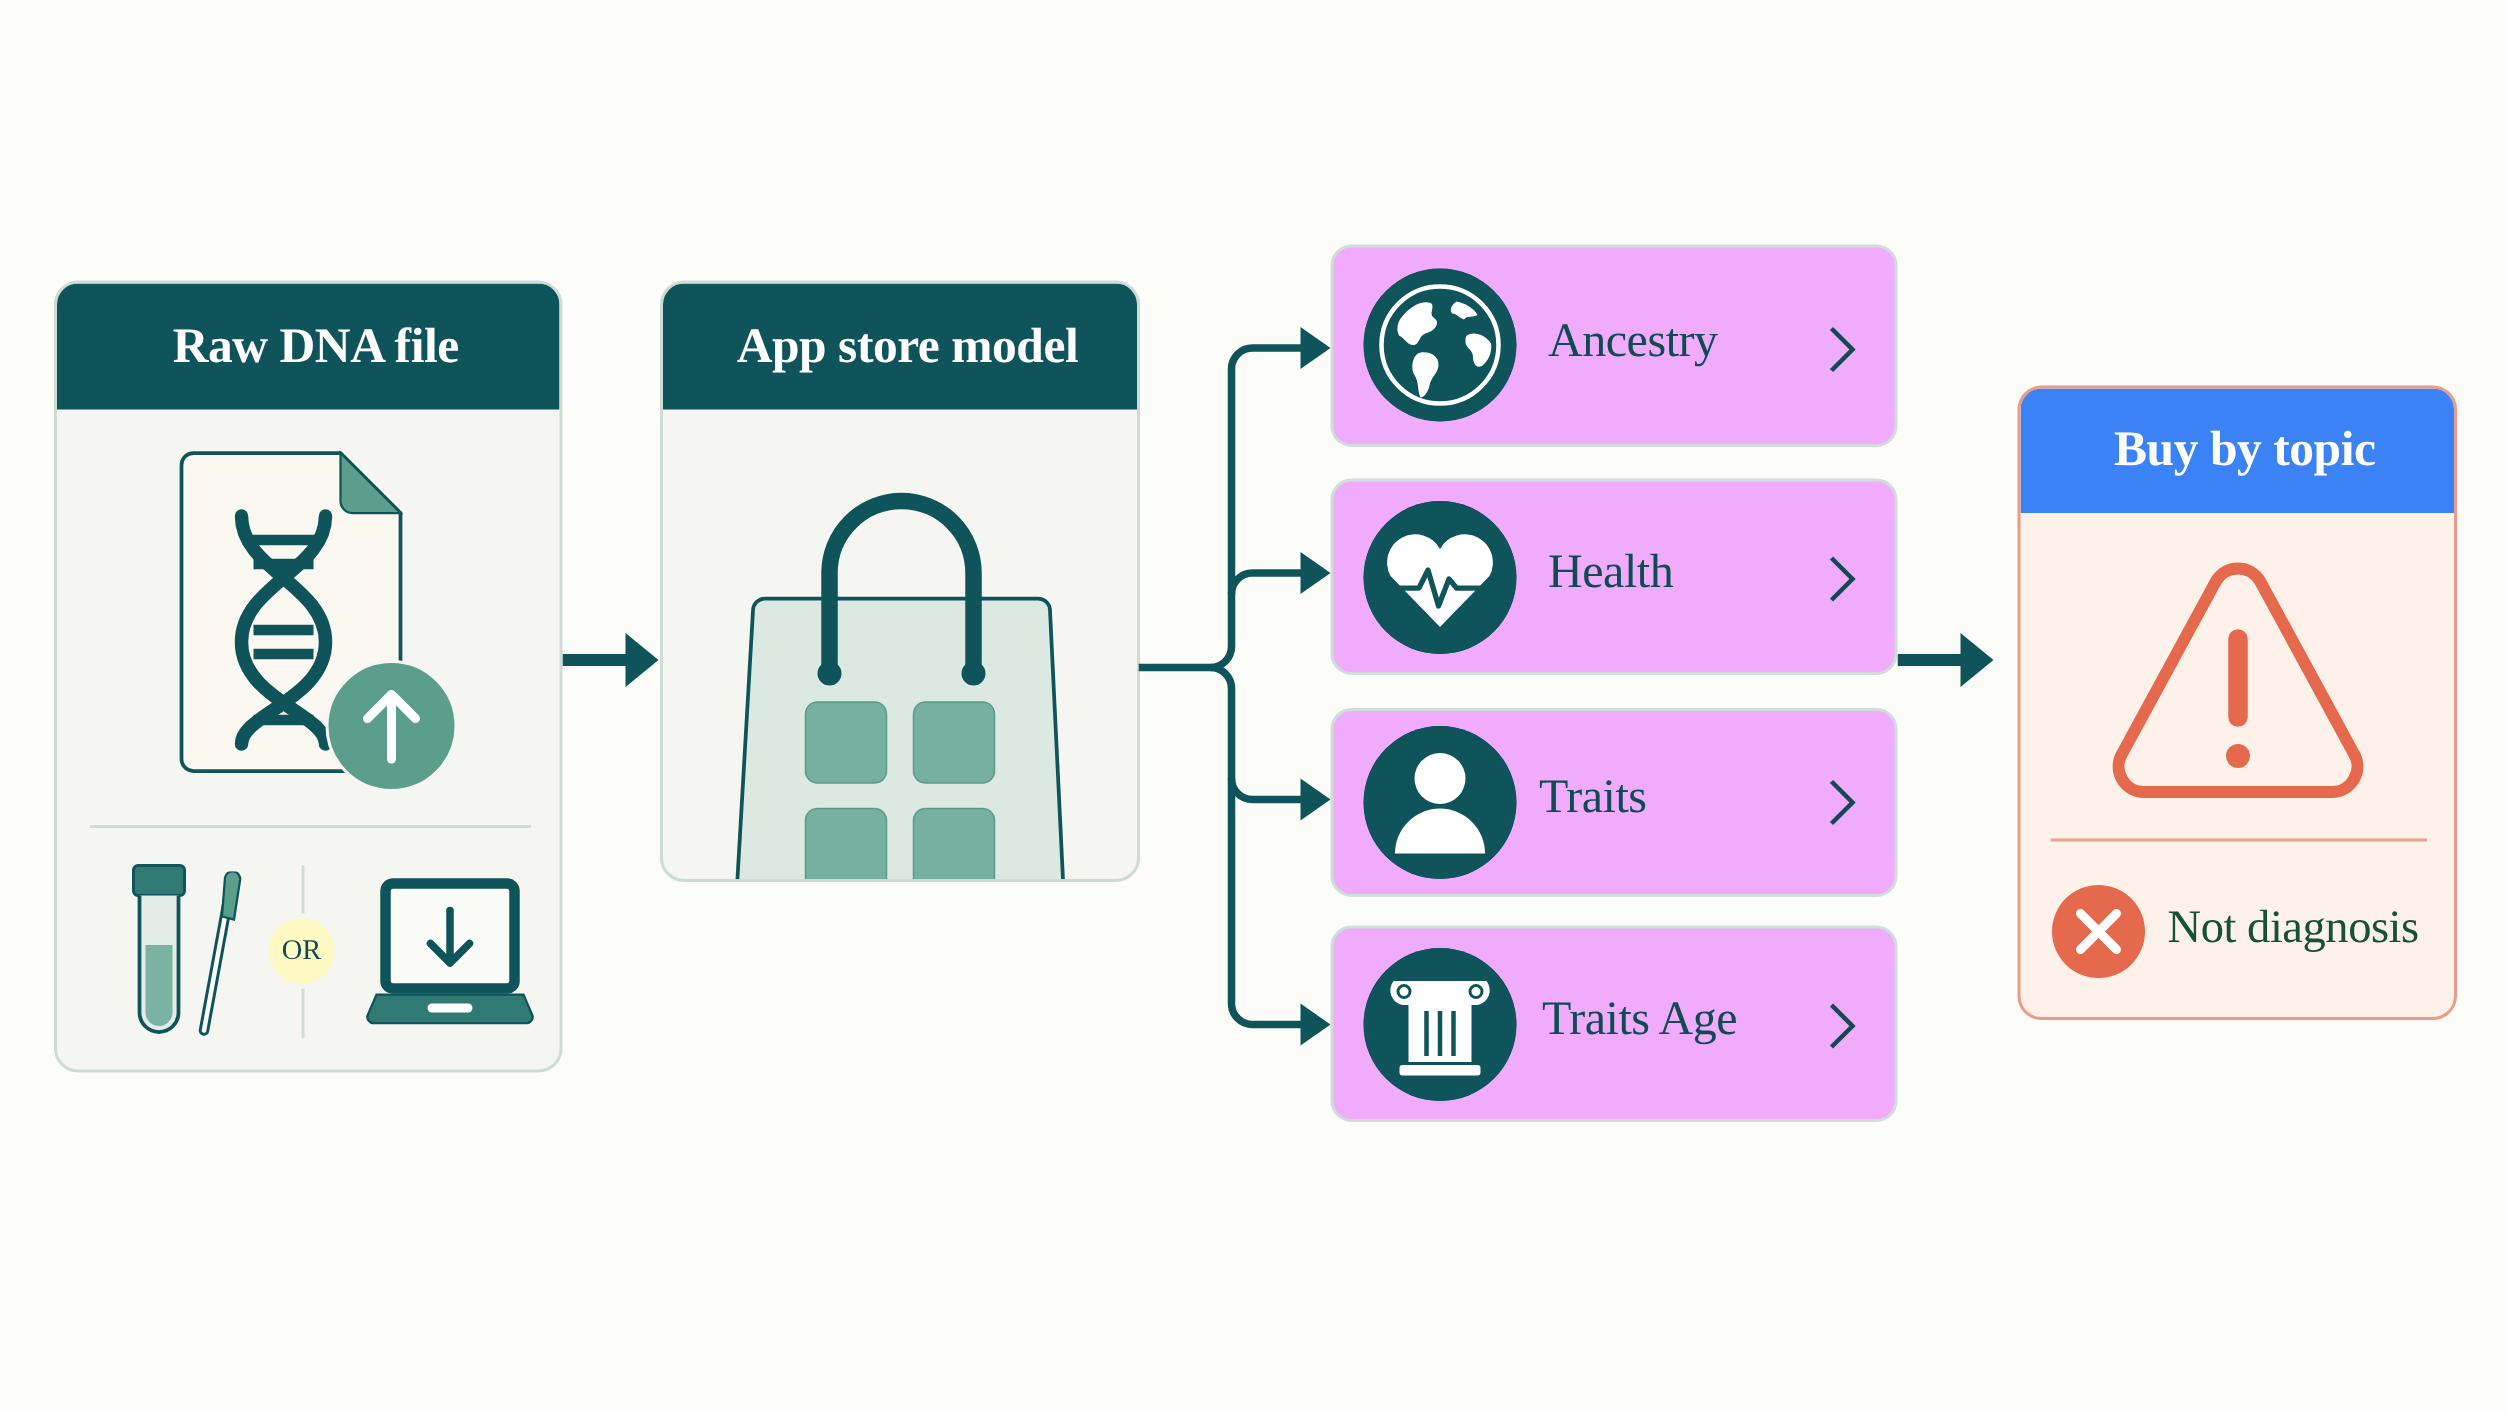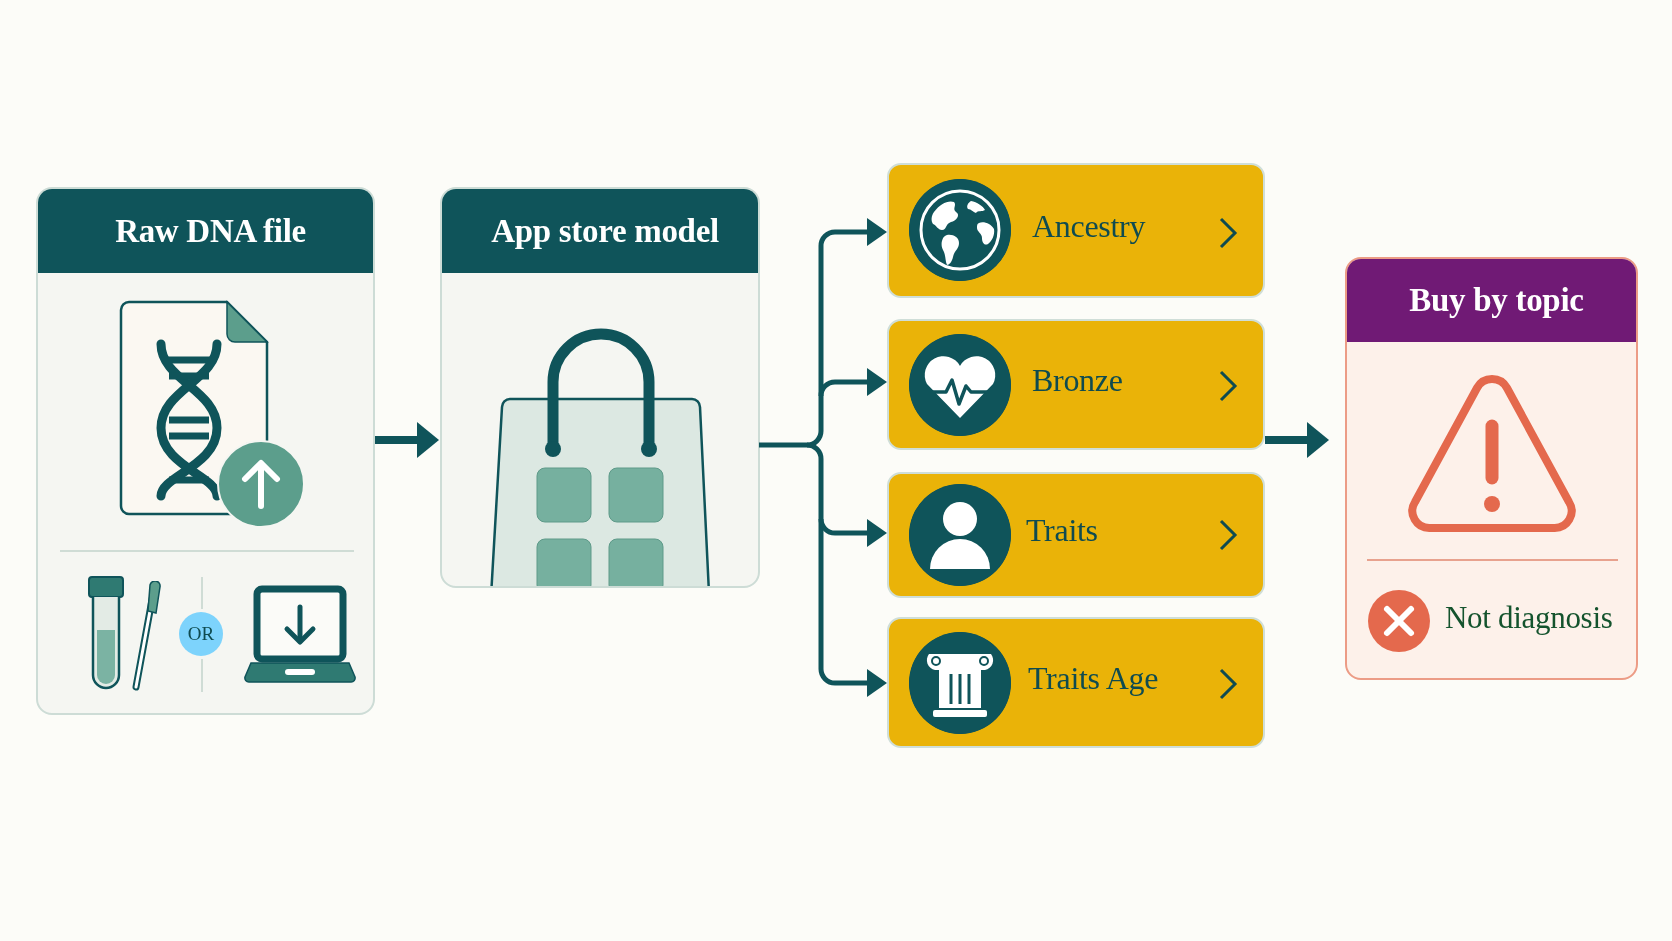--- a/index.html
+++ b/index.html
@@ -14,24 +14,24 @@
     border:2px solid #cddcd6; border-radius:16px; background:#f5f6f2; overflow:hidden;
   }
   .panel-head {
     position:absolute; left:0; right:0; top:0; height:84px;
     background:#0f545a; color:#ffffff;
     display:flex; align-items:center; justify-content:center;
     font-family:"Liberation Serif","DejaVu Serif",serif;
     font-weight:bold; font-size:33px; letter-spacing:-0.3px;padding-left:10px;
   }
   .panel.warn { border-color:#ec9c86; background:#fdf1ea; }
-  .panel.warn .panel-head { background:#701a75; height:83px; }
+  .panel.warn .panel-head { background:#3b82f6; height:83px; }
   .card {
     position:absolute; box-sizing:border-box; left:887px; width:378px;
-    border:2px solid #cfded8; border-radius:14px; background:#eab308;
+    border:2px solid #cfded8; border-radius:14px; background:#f0abfc;
   }
   .card-icon {
     position:absolute; left:20px; width:102px; height:102px; border-radius:50%;
     background:#0f545a;
   }
   .card-label {
     position:absolute; left:143px;
     font-family:"Liberation Serif","DejaVu Serif",serif;
     font-size:32px; color:#0f4b50; letter-spacing:-0.3px;
   }
@@ -77,21 +77,21 @@
     <path d="M11 55 V100 a9 9 0 0 0 18 0 V55 Z" fill="#7bb3a3"></path>
   </svg>
 
   <svg class="abs" style="left:90px; top:392px;" width="34" height="112" viewBox="0 0 34 112">
     <line x1="26" y1="8" x2="8" y2="106" stroke="#0f545a" stroke-width="7" stroke-linecap="round"></line>
     <line x1="26" y1="8" x2="8" y2="106" stroke="#ffffff" stroke-width="3" stroke-linecap="round"></line>
     <path d="M22 4 a5 5 0 0 1 10 2 L28 32 L20 30 Z" fill="#5c9e8c" stroke="#0f545a" stroke-width="1.5"></path>
   </svg>
 
   <div class="abs" style="left:163px; top:388px; width:1.5px; height:32px; background:#cfdcd5;"></div>
-  <div class="abs" style="left:141px; top:423px; width:44px; height:44px; border-radius:50%; background:#7dd3fc;
+  <div class="abs" style="left:141px; top:423px; width:44px; height:44px; border-radius:50%; background:#fef9c3;
               display:flex; align-items:center; justify-content:center;
               font-family:'Liberation Serif',serif; font-size:19px; color:#0f4b50;">
     <span>OR</span>
   </div>
   <div class="abs" style="left:163px; top:470px; width:1.5px; height:33px; background:#cfdcd5;"></div>
 
   <svg class="abs" style="left:205px; top:396px;" width="114" height="100" viewBox="0 0 114 100">
     <rect x="14" y="4" width="86" height="70" rx="5" fill="#fbfbf8" stroke="#0f545a" stroke-width="7"></rect>
     <path d="M8 78 H106 L112 92 a4 4 0 0 1 -4 5 H6 a4 4 0 0 1 -4 -5 Z" fill="#2f7a72" stroke="#0f545a" stroke-width="1.5"></path>
     <rect x="42" y="84" width="30" height="6" rx="3" fill="#ffffff"></rect>
@@ -155,21 +155,21 @@
     <polyline points="4,3 18,17 4,31" fill="none" stroke="#0f4b50" stroke-width="3"></polyline>
   </svg>
 </div>
 
 <div class="card" style="top:319px; height:131px;">
   <svg class="card-icon" style="top:13px;" viewBox="0 0 102 102">
     <circle cx="51" cy="51" r="51" fill="#0f545a"></circle>
     <path d="M51 84 L18 50 a17 17 0 0 1 33 -18 a17 17 0 0 1 33 18 Z" fill="#ffffff"></path>
     <polyline points="24,58 37,58 43,46 50,70 57,52 62,58 78,58" fill="none" stroke="#0f545a" stroke-width="3.5" stroke-linejoin="round"></polyline>
   </svg>
-  <span class="card-label" style="top:41px;">Bronze</span>
+  <span class="card-label" style="top:41px;">Health</span>
   <svg class="card-chev" style="top:48px;" viewBox="0 0 22 34">
     <polyline points="4,3 18,17 4,31" fill="none" stroke="#0f4b50" stroke-width="3"></polyline>
   </svg>
 </div>
 
 <div class="card" style="top:472px; height:126px;">
   <svg class="card-icon" style="top:10px;" viewBox="0 0 102 102">
     <circle cx="51" cy="51" r="51" fill="#0f545a"></circle>
     <circle cx="51" cy="35" r="17" fill="#ffffff"></circle>
     <path d="M21 85 a30 30 0 0 1 60 0 Z" fill="#ffffff"></path>

